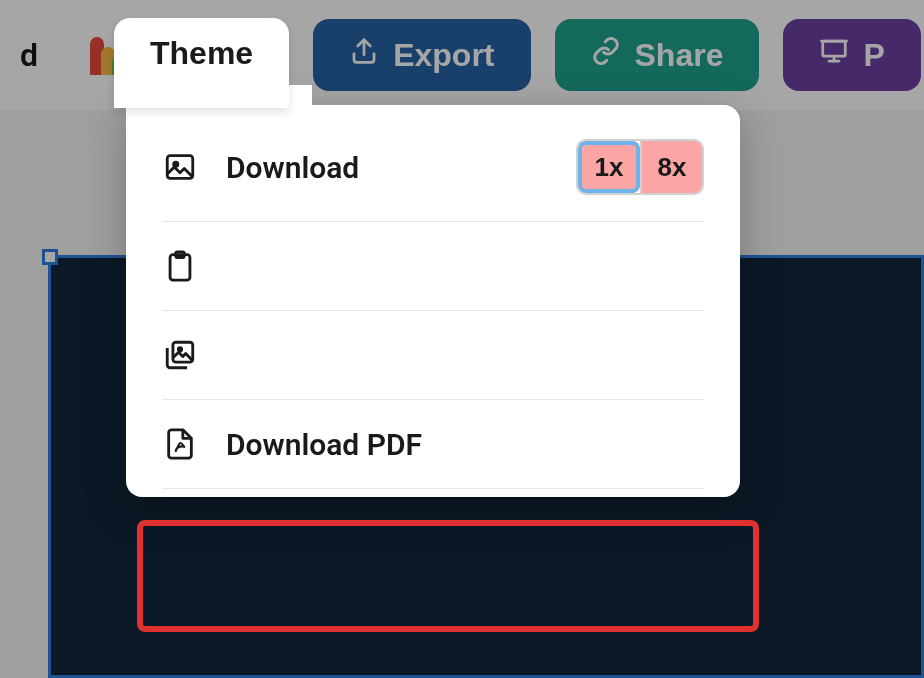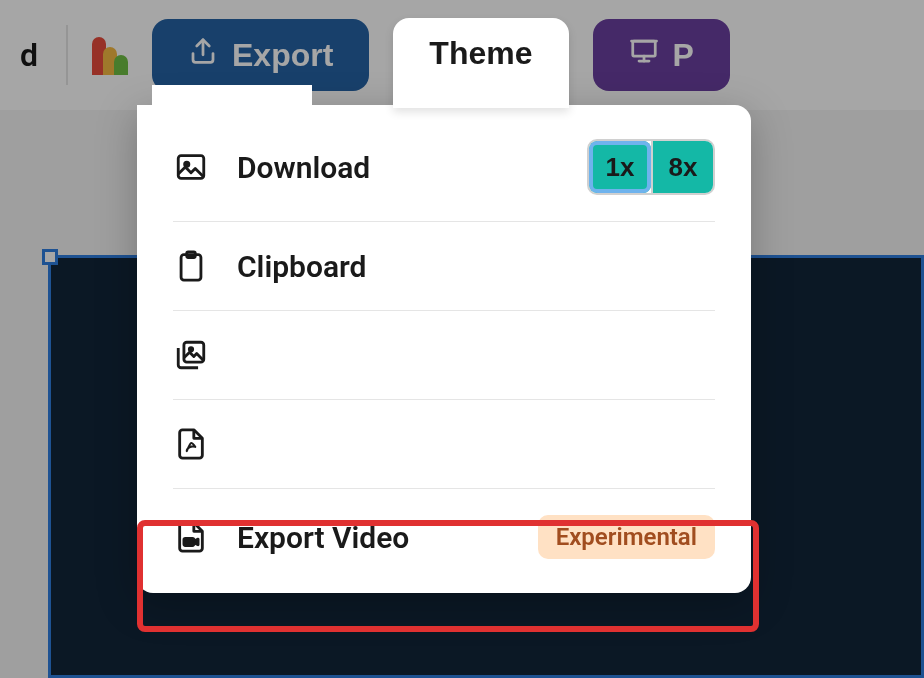--- a/index.html
+++ b/index.html
@@ -92,21 +92,21 @@
       position: absolute;
       width: 16px;
       height: 16px;
       background: #fff;
       border: 3px solid #2f7fe0;
       left: -9px;
       top: -9px;
     }
     .dropdown {
       position: absolute;
-      left: 137px;
+      left: 126px;
       top: 105px;
       width: 614px;
       background: #fff;
       border-radius: 0 16px 16px 16px;
       box-shadow: 0 10px 40px rgba(0,0,0,0.25);
       z-index: 40;
       padding: 8px 0;
     }
     .tab-connector {
       position: absolute;
@@ -153,21 +153,21 @@
     }
     .scale-btn {
       width: 62px;
       height: 52px;
       display: flex;
       align-items: center;
       justify-content: center;
       font-size: 26px;
       font-weight: 600;
       color: #1a1a1a;
-      background: #14b8a6;
+      background: #fca5a5;
       border: none;
       border-left: 2px solid #d0d0d0;
       cursor: pointer;
     }
     .scale-btn:first-child { border-left: none; }
     .scale-btn.selected {
       box-shadow: inset 0 0 0 4px #6fb3ed;
       border-radius: 8px;
     }
     .badge-experimental {
@@ -194,32 +194,41 @@
 <body>
 
 <div class="toolbar">
   <span class="toolbar-left-frag">d</span>
   <div class="toolbar-divider"></div>
   <div class="logo-icon">
     <div class="logo-red"></div>
       <div class="logo-yellow"></div>
       <div class="logo-green"></div>
   </div>
+  <button class="btn btn-theme">
+    <span>Theme</span>
+  </button>
   <button class="btn btn-export">
     <span>
       <svg viewBox="0 0 24 24" fill="none" stroke="#fff" stroke-width="2.2" stroke-linecap="round" stroke-linejoin="round">
         <path d="M4 14v5a2 2 0 0 0 2 2h12a2 2 0 0 0 2-2v-5"></path>
           <path d="M12 3v12"></path>
           <path d="M7 8l5-5 5 5"></path>
       </svg>
     </span>
     <span>Export</span>
   </button>
-  <button class="btn btn-theme">
-    <span>Theme</span>
+  <button class="btn btn-share">
+    <span>
+      <svg viewBox="0 0 24 24" fill="none" stroke="#fff" stroke-width="2.4" stroke-linecap="round" stroke-linejoin="round">
+        <path d="M10 13a5 5 0 0 0 7 0l3-3a5 5 0 0 0-7-7l-1.5 1.5"></path>
+          <path d="M14 11a5 5 0 0 0-7 0l-3 3a5 5 0 0 0 7 7l1.5-1.5"></path>
+      </svg>
+    </span>
+    <span>Share</span>
   </button>
   <button class="btn btn-present">
     <span>
       <svg viewBox="0 0 24 24" fill="none" stroke="#fff" stroke-width="2.2" stroke-linecap="round" stroke-linejoin="round">
         <rect x="3" y="4" width="18" height="12" rx="1"></rect>
           <path d="M12 16v4"></path>
           <path d="M8 20h8"></path>
           <path d="M2 4h20"></path>
       </svg>
     </span>
@@ -254,21 +263,20 @@
 
   <div class="menu-item-divider"></div>
 
   <div class="menu-item">
     <span class="menu-icon">
       <svg viewBox="0 0 24 24" fill="none" stroke="#1a1a1a" stroke-width="2" stroke-linejoin="round">
         <rect x="5" y="4" width="14" height="18" rx="2"></rect>
           <rect x="9" y="2" width="6" height="4" rx="1"></rect>
       </svg>
     </span>
-    <span class="menu-label">Clipboard</span>
   </div>
 
   <div class="menu-item-divider"></div>
 
   <div class="menu-item">
     <span class="menu-icon">
       <svg viewBox="0 0 24 24" fill="none" stroke="#1a1a1a" stroke-width="2" stroke-linejoin="round">
         <rect x="7" y="3" width="14" height="14" rx="2"></rect>
           <circle cx="12" cy="8" r="1.2" fill="#1a1a1a"></circle>
           <path d="M7 14l4-4 3 3 2-2 5 5"></path>
@@ -280,32 +288,21 @@
   <div class="menu-item-divider"></div>
 
   <div class="menu-item">
     <span class="menu-icon">
       <svg viewBox="0 0 24 24" fill="none" stroke="#1a1a1a" stroke-width="2" stroke-linejoin="round">
         <path d="M14 2H6a2 2 0 0 0-2 2v16a2 2 0 0 0 2 2h12a2 2 0 0 0 2-2V8z"></path>
           <path d="M14 2v6h6"></path>
         <path d="M9 17c3-7 3-7 6-3-3-1-6 1-6 3z" stroke-width="1.5"></path>
       </svg>
     </span>
+    <span class="menu-label">Download PDF</span>
   </div>
 
   <div class="menu-item-divider"></div>
 
-  <div class="menu-item">
-    <span class="menu-icon">
-      <svg viewBox="0 0 24 24" fill="none" stroke="#1a1a1a" stroke-width="2" stroke-linejoin="round">
-        <path d="M14 2H6a2 2 0 0 0-2 2v16a2 2 0 0 0 2 2h12a2 2 0 0 0 2-2V8z"></path>
-          <path d="M14 2v6h6"></path>
-        <rect x="7" y="13" width="7" height="5" rx="1" fill="#1a1a1a"></rect>
-          <path d="M14 15l3-1.5v4L14 16" fill="#1a1a1a"></path>
-      </svg>
-    </span>
-    <span class="menu-label">Export Video</span>
-    <span class="badge-experimental">Experimental</span>
-  </div>
 
 </div>
 
 <div class="highlight-box"></div>
 
 </body></html>

